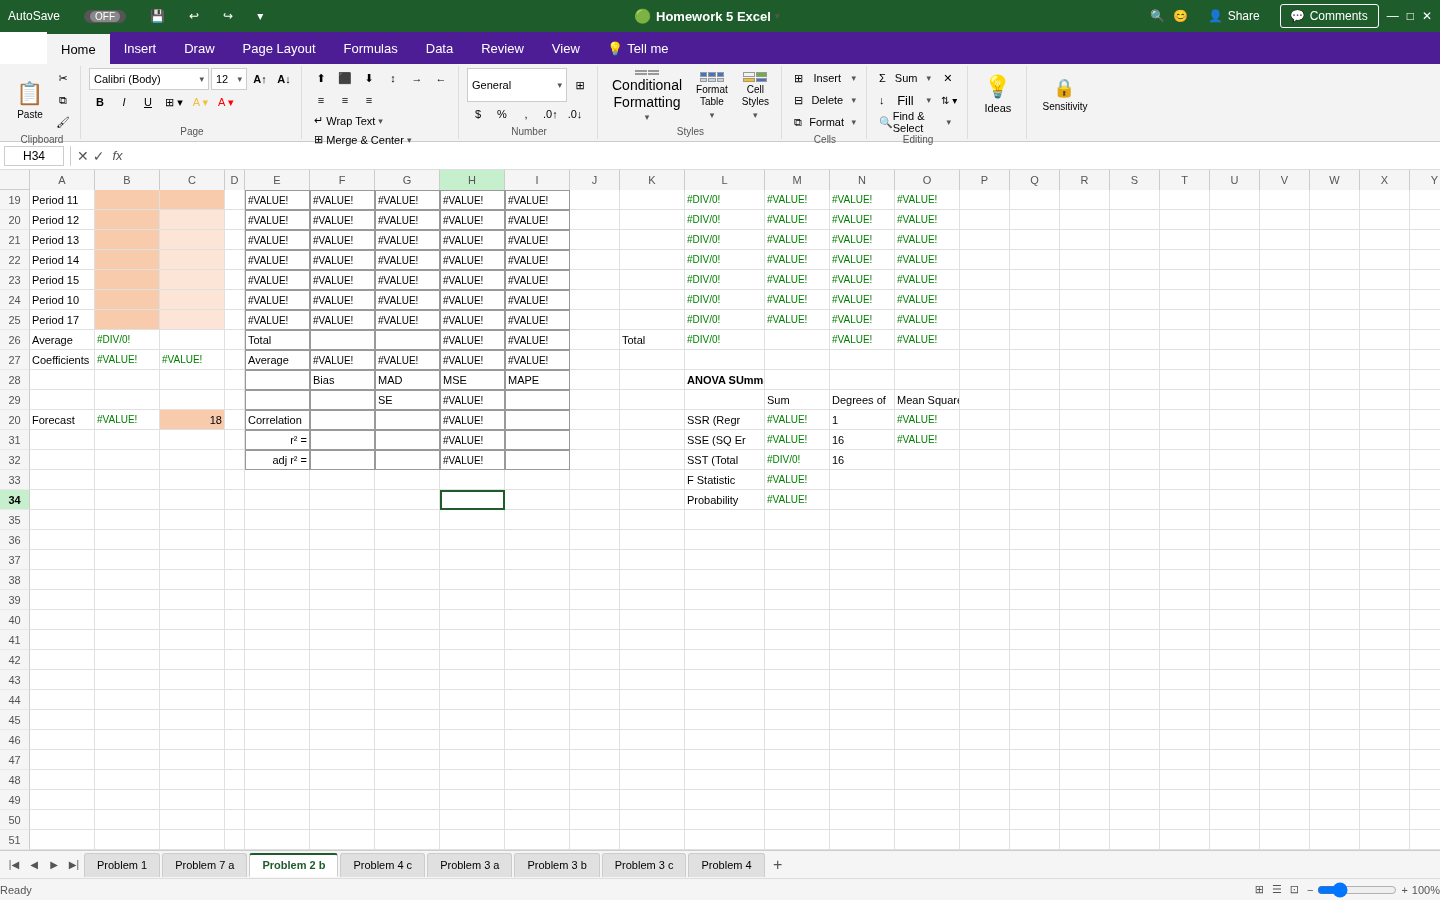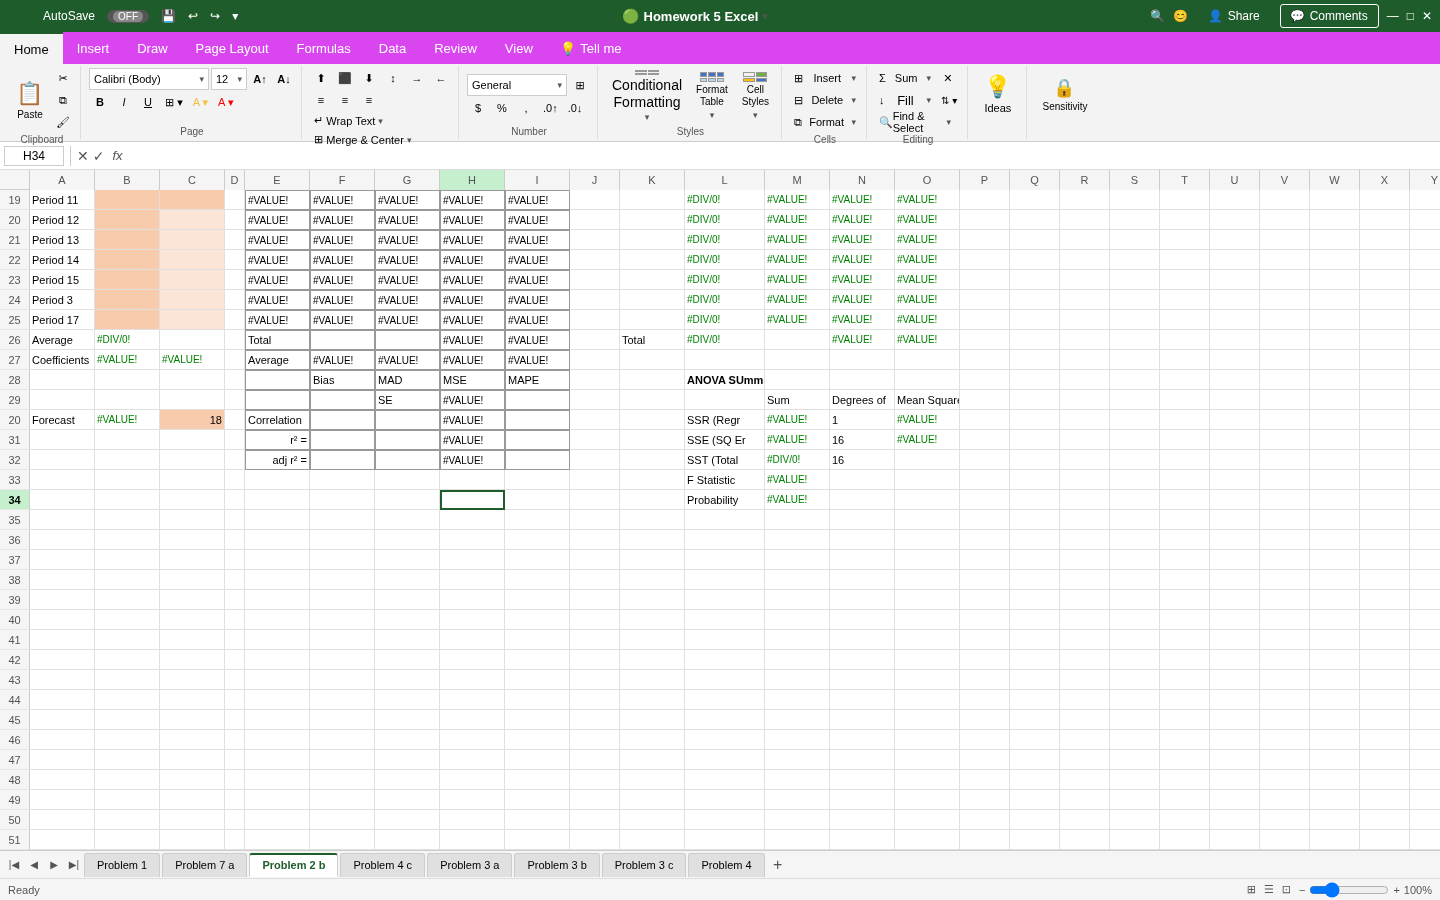--- a/index.html
+++ b/index.html
@@ -8,29 +8,30 @@
     
     #title-bar {
       height: 32px;
       background: #1e5c2b;
       display: flex;
       align-items: center;
       justify-content: space-between;
       padding: 0 8px;
       color: #fff;
     }
-    #title-bar .left { display: flex; align-items: center; gap: 12px; font-size: 12px; margin-left: 35px; }
+    #title-bar .left { display: flex; align-items: center; gap: 24px; font-size: 12px; }
     #title-bar .center { font-size: 13px; font-weight: 600; display: flex; align-items: center; gap: 4px; }
     #title-bar .right { display: flex; align-items: center; gap: 8px; font-size: 12px; }
     .autosave-toggle { background: #555; border-radius: 10px; padding: 1px 6px; font-size: 11px; display: flex; align-items: center; gap: 4px; }
     .toggle-off { background: #888; border-radius: 8px; padding: 0 5px; font-size: 10px; color: #fff; }
     #ribbon-tabs {
       display: flex;
-      background: #d946ef;
+      background: #4c1d95;
       height: 32px;
+      margin-left: 47px;
     }
     .ribbon-tab {
       padding: 0 14px;
       display: flex;
       align-items: center;
       color: #fff;
       font-size: 13px;
       cursor: pointer;
       height: 32px;
     }
@@ -119,21 +120,21 @@
       cursor: pointer;
       background: #fff;
     }
 
     
     .number-format-box {
       border: 1px solid #ccc;
       padding: 2px 4px;
       font-size: 11px;
       width: 100px;
-      height: 22px;
+      height: 34px;
       display: flex;
       align-items: center;
       justify-content: space-between;
       cursor: pointer;
       background: #fff;
     }
 
     
     .wrap-text-btn {
       display: flex;
@@ -362,21 +363,21 @@
     }
 
     
     #status-bar {
       height: 22px;
       background: #f5f5f5;
       border-top: 1px solid #ddd;
       display: flex;
       align-items: center;
       justify-content: space-between;
-      padding: 0 8px;
+      padding: 0 0;
       font-size: 11px;
       color: #555;
     }
     .status-right { display: flex; align-items: center; gap: 8px; }
     .zoom-controls { display: flex; align-items: center; gap: 4px; }
 
     .error-text { color: #008000; font-size: 10px; }
 
     
     .underline-btn { text-decoration: underline; }
@@ -883,21 +884,21 @@
         <div class="cell c-T"></div>
         <div class="cell c-U"></div>
         <div class="cell c-V"></div>
         <div class="cell c-W"></div>
         <div class="cell c-X"></div>
         <div class="cell c-Y"></div>
       </div>
 
       <div class="grid-row">
         <div class="row-num c-row">24</div>
-        <div class="cell c-A">Period 3</div>
+        <div class="cell c-A">Period 10</div>
         <div class="cell c-B orange-bg"></div>
         <div class="cell c-C light-orange-bg"></div>
         <div class="cell c-D"></div>
         <div class="cell c-E value-err bordered-block">#VALUE!</div>
         <div class="cell c-F value-err bordered-block">#VALUE!</div>
         <div class="cell c-G value-err bordered-block">#VALUE!</div>
         <div class="cell c-H value-err bordered-block">#VALUE!</div>
         <div class="cell c-I value-err bordered-block">#VALUE!</div>
         <div class="cell c-J"></div>
         <div class="cell c-K"></div>

